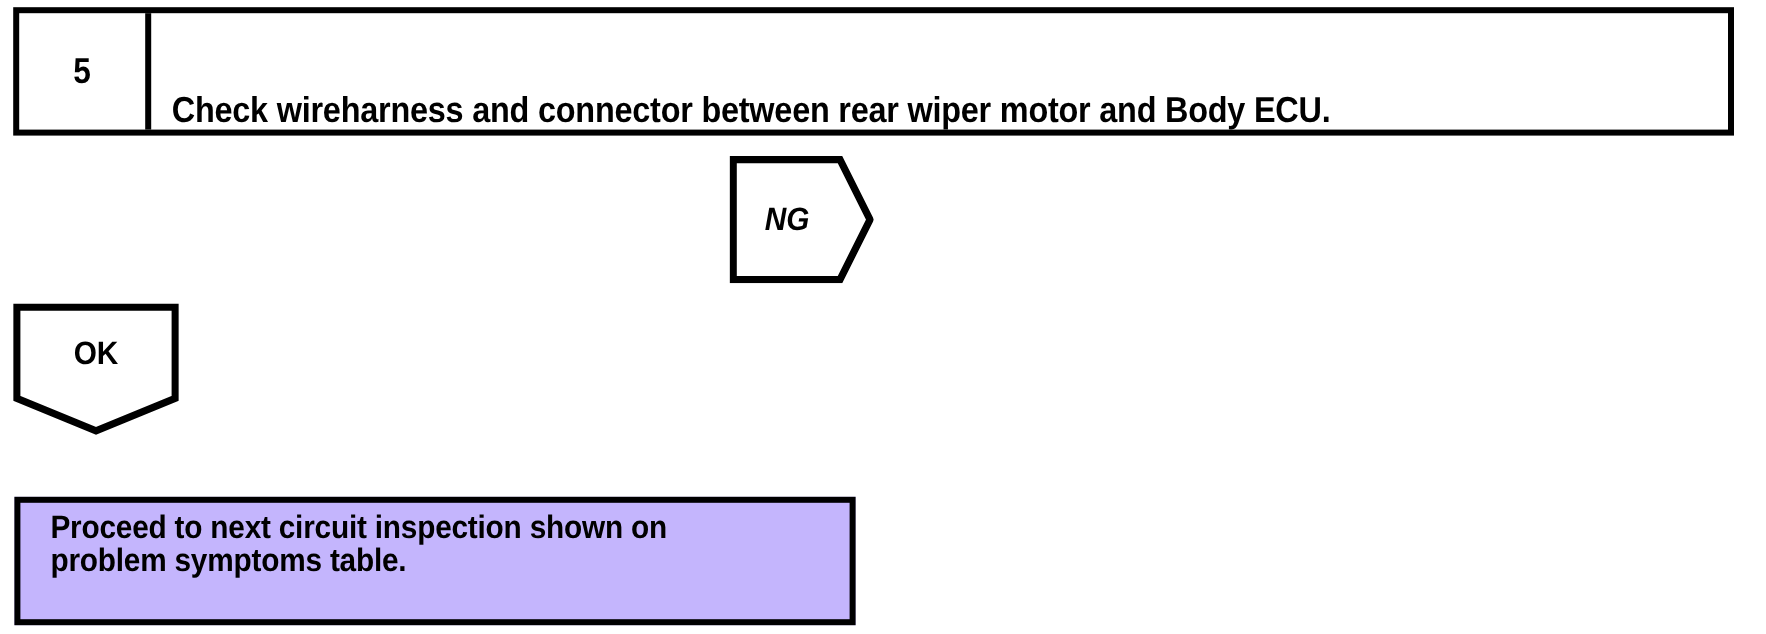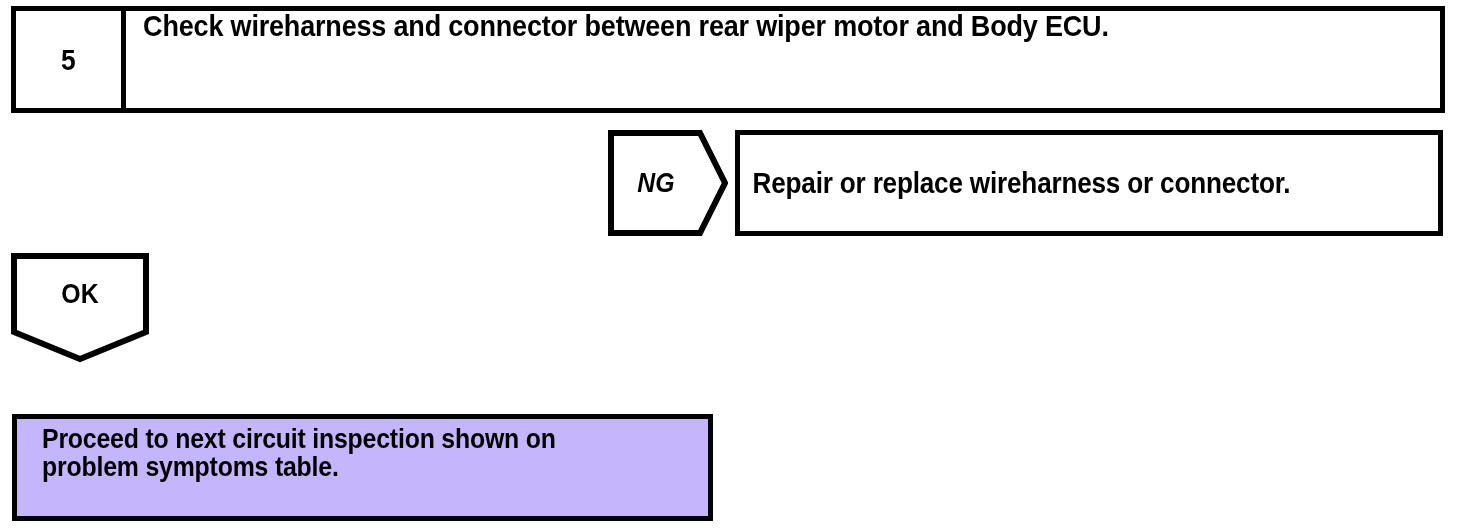--- a/index.html
+++ b/index.html
@@ -50,21 +50,21 @@
     transform: scaleX(0.88);
     line-height: 1;
   }
   .step-text-cell {
     position: absolute;
     left: 110px;
     top: 0;
     right: 0;
     height: 97px;
     display: flex;
-    align-items: flex-start;
+    align-items: flex-end;
   }
   .step-text {
     font-size: 30px;
     font-weight: bold;
     padding-left: 19px;
     transform: scaleX(0.90);
     transform-origin: left center;
     letter-spacing: -0.2px;
     white-space: nowrap;
     line-height: 1;
@@ -183,23 +183,20 @@
     </div>
   </div>
 
   <div class="ng-tag">
     <svg viewBox="0 0 120 106" xmlns="http://www.w3.org/2000/svg">
       <polygon points="3,3 92,3 117,53 92,103 3,103" fill="#ffffff" stroke="#000000" stroke-width="6" stroke-linejoin="miter"></polygon>
     </svg>
     <span class="ng-label">NG</span>
   </div>
 
-  <div class="ng-box">
-    <span class="ng-box-text">Repair or replace wireharness or connector.</span>
-  </div>
 
   <div class="ok-tag">
     <svg viewBox="0 0 138 110" xmlns="http://www.w3.org/2000/svg">
       <polygon points="3,3 135,3 135,79 69,106 3,79" fill="#ffffff" stroke="#000000" stroke-width="6" stroke-linejoin="miter"></polygon>
     </svg>
     <span class="ok-label">OK</span>
   </div>
 
   <div class="final-box">
     <div class="final-text">

